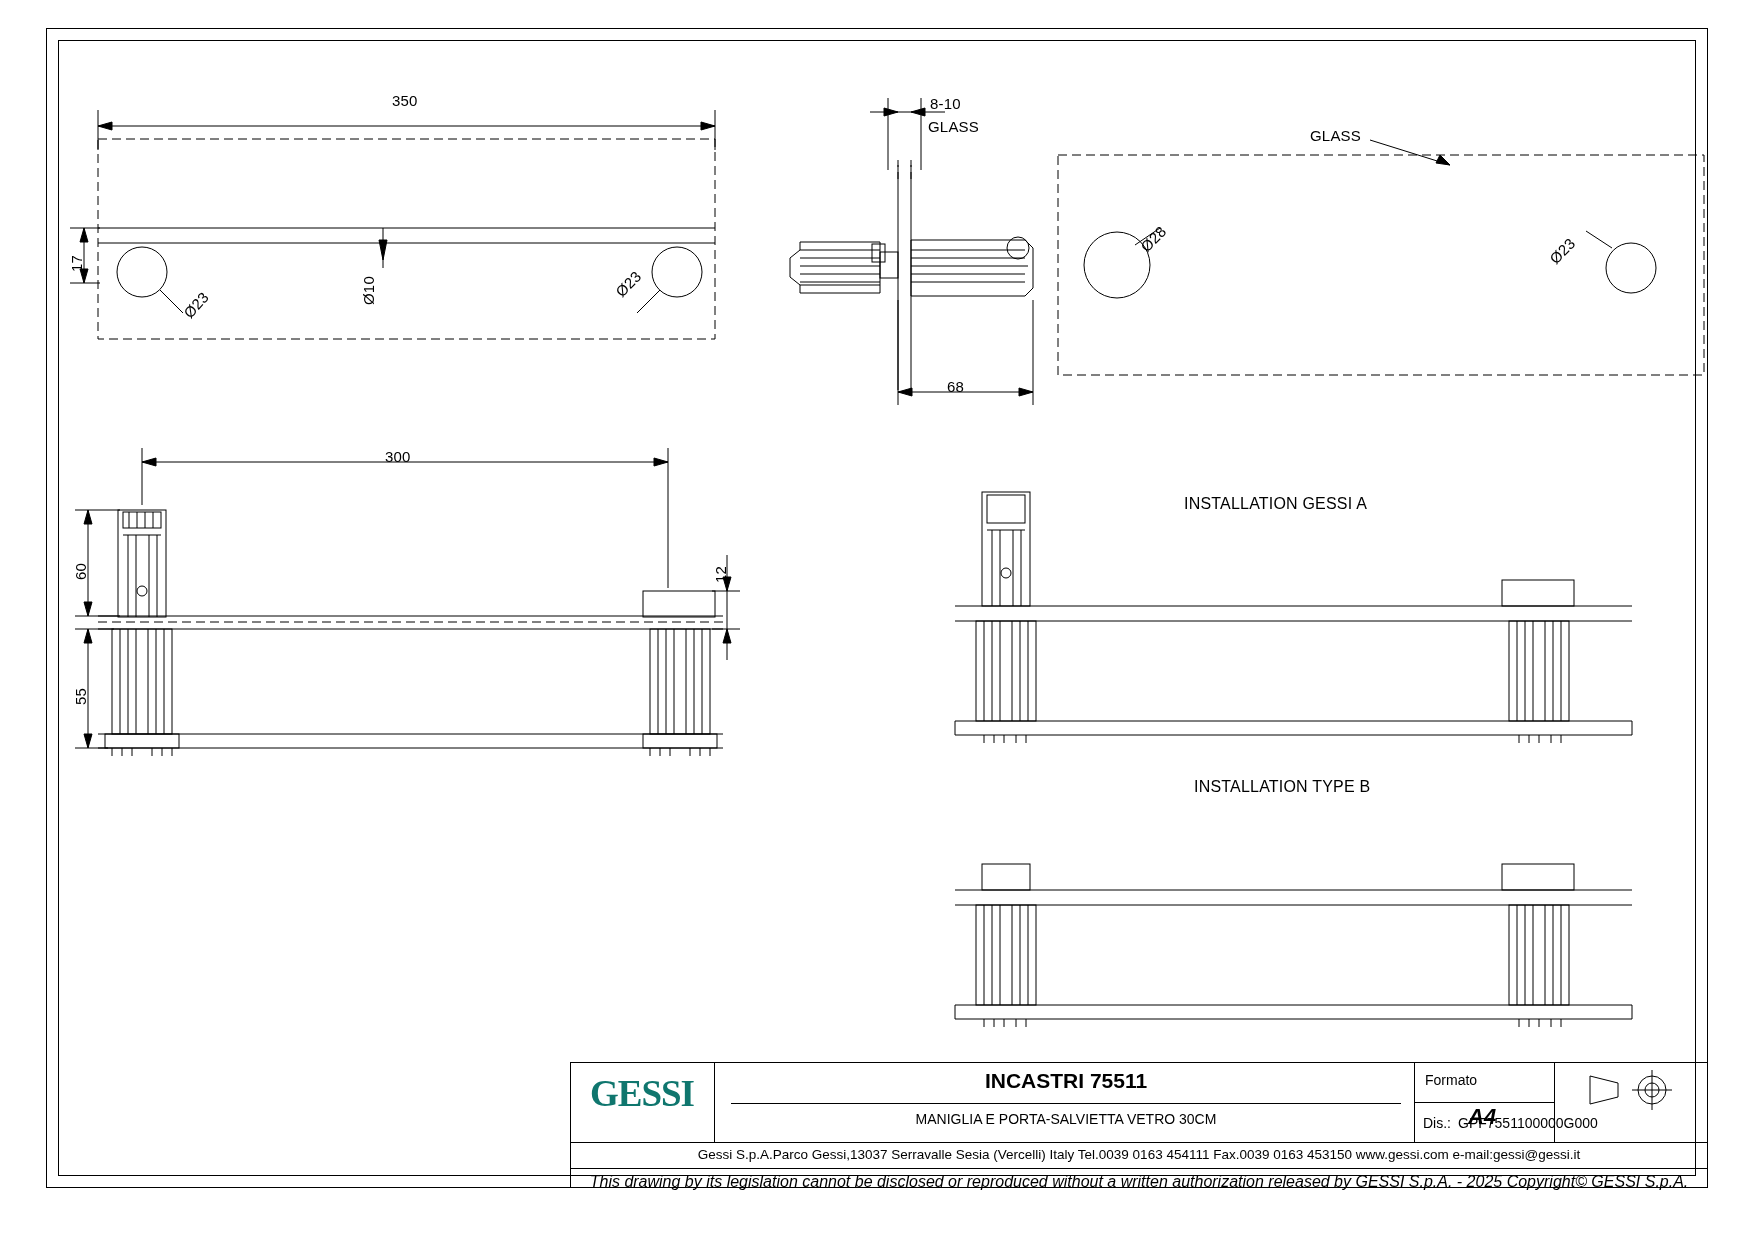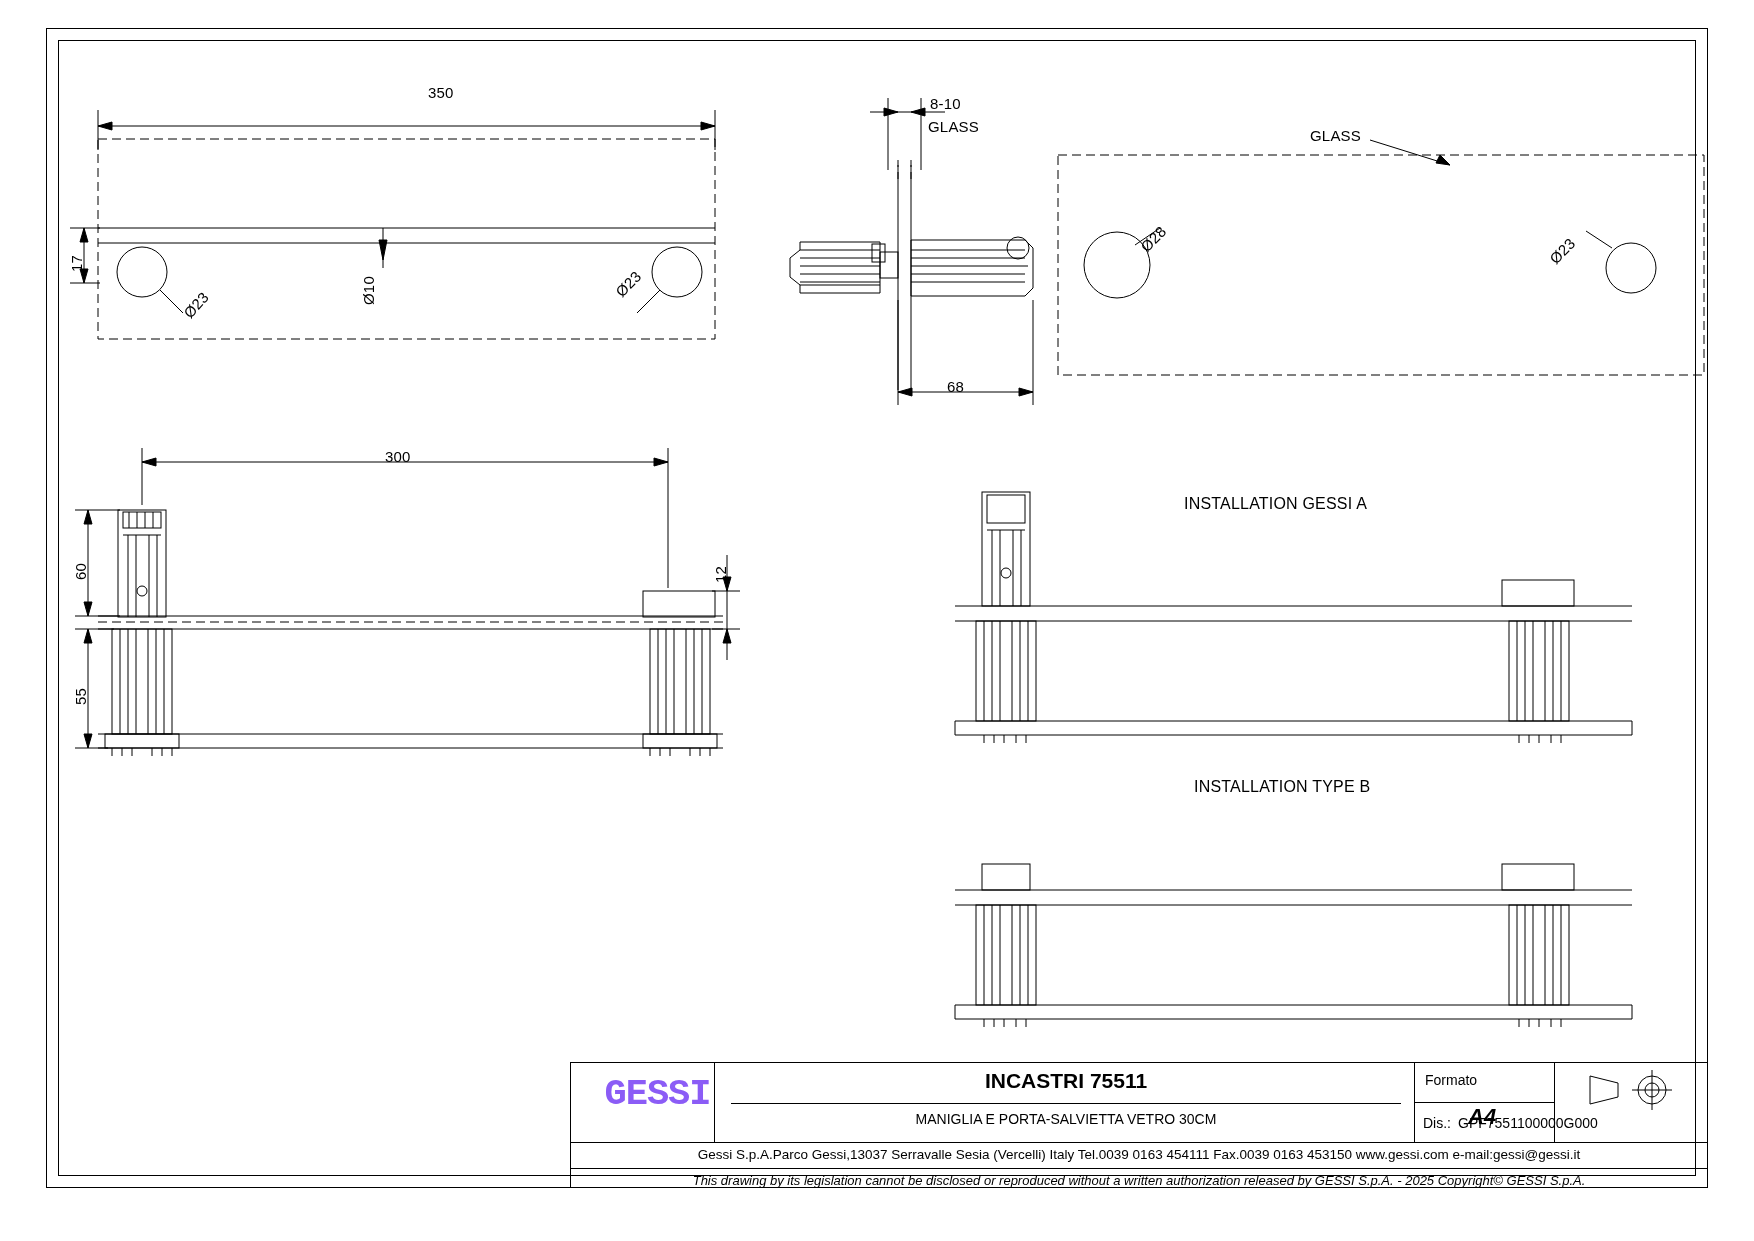--- a/index.html
+++ b/index.html
@@ -80,27 +80,26 @@
   .tb-text {
     position: absolute;
     white-space: nowrap;
   }
   .gessi-logo {
     position: absolute;
     left: 590px;
     top: 1075px;
     width: 135px;
     height: 38px;
-    font-family: Liberation Mono, monospace;
+    font-family: Liberation Serif, serif;
     font-weight: bold;
     font-size: 37px;
     letter-spacing: -1px;
-    color: #8b5cf6;
+    color: #0f766e;
     line-height: 38px;
-    text-align: center;
   }
 </style>
 </head>
 <body>
 
 <div id="sheet">
 
   <div class="frame-outer"></div>
   <div class="frame-inner"></div>
 
@@ -344,21 +343,21 @@
         <path d="M -40 -14 L -12 -7 L -12 7 L -40 14 Z"></path>
         <circle cx="22" cy="0" r="14"></circle>
         <circle cx="22" cy="0" r="7"></circle>
         <line x1="2" y1="0" x2="42" y2="0"></line>
         <line x1="22" y1="-20" x2="22" y2="20"></line>
       </g>
 
     </g>
   </svg>
 
-  <div class="lbl" style="left:392px; top:84px;margin-left:36px;">350</div>
+  <div class="lbl" style="left:392px; top:92px;">350</div>
   <div class="lbl rot90" style="left:68px; top:272px;">17</div>
   <div class="lbl rotneg" style="left:180px; top:310px;">Ø23</div>
   <div class="lbl rot90" style="left:360px; top:305px;">Ø10</div>
   <div class="lbl rotpos" style="left:612px; top:288px;">Ø23</div>
 
   <div class="lbl" style="left:930px; top:95px;">8-10</div>
   <div class="lbl" style="left:928px; top:118px;">GLASS</div>
   <div class="lbl" style="left:947px; top:378px;">68</div>
 
   <div class="lbl" style="left:1310px; top:127px;">GLASS</div>
@@ -388,18 +387,18 @@
     <div class="tb-text" style="left:160px; top:6px; width:670px; font-size:21px; font-weight:bold; text-align:center;">INCASTRI 75511</div>
     <div class="tb-text" style="left:160px; top:48px; width:670px; font-size:14px; text-align:center;">MANIGLIA E PORTA-SALVIETTA VETRO 30CM</div>
 
     <div class="tb-text" style="left:854px; top:9px; font-size:14px;">Formato</div>
     <div class="tb-text" style="left:897px; top:41px; font-size:22px; font-style:italic; font-weight:bold;">A4</div>
 
     <div class="tb-text" style="left:852px; top:52px; font-size:14px;">Dis.:</div>
     <div class="tb-text" style="left:887px; top:52px; font-size:14px;">GPF7551100000G000</div>
 
     <div class="tb-text" style="left:0px; top:84px; width:1136px; font-size:13.5px; text-align:center;">Gessi S.p.A.Parco Gessi,13037 Serravalle Sesia (Vercelli) Italy Tel.0039 0163 454111 Fax.0039 0163 453150 www.gessi.com e-mail:gessi@gessi.it</div>
-    <div class="tb-text" style="left:0px; top:110px; width:1136px; font-size:13px; font-style:italic; text-align:center;">This drawing by its legislation cannot be disclosed or reproduced without a written authorization released by GESSI S.p.A. - 2025 Copyright© GESSI S.p.A.</div>
+    <div class="tb-text" style="left:0px; top:110px; width:1136px; font-size:16px; font-style:italic; text-align:center;">This drawing by its legislation cannot be disclosed or reproduced without a written authorization released by GESSI S.p.A. - 2025 Copyright© GESSI S.p.A.</div>
   </div>
 
   <div class="gessi-logo">GESSI</div>
 
 </div>
 
 </body></html>

